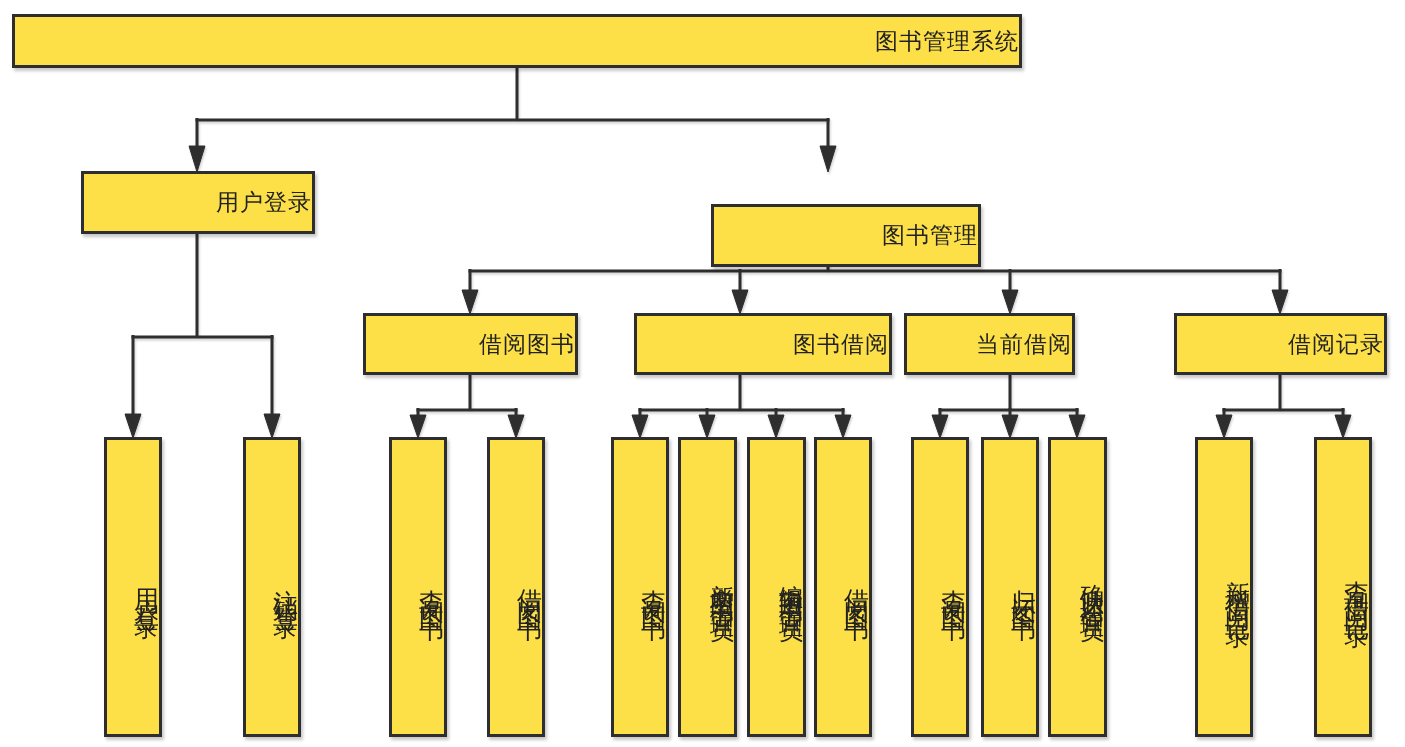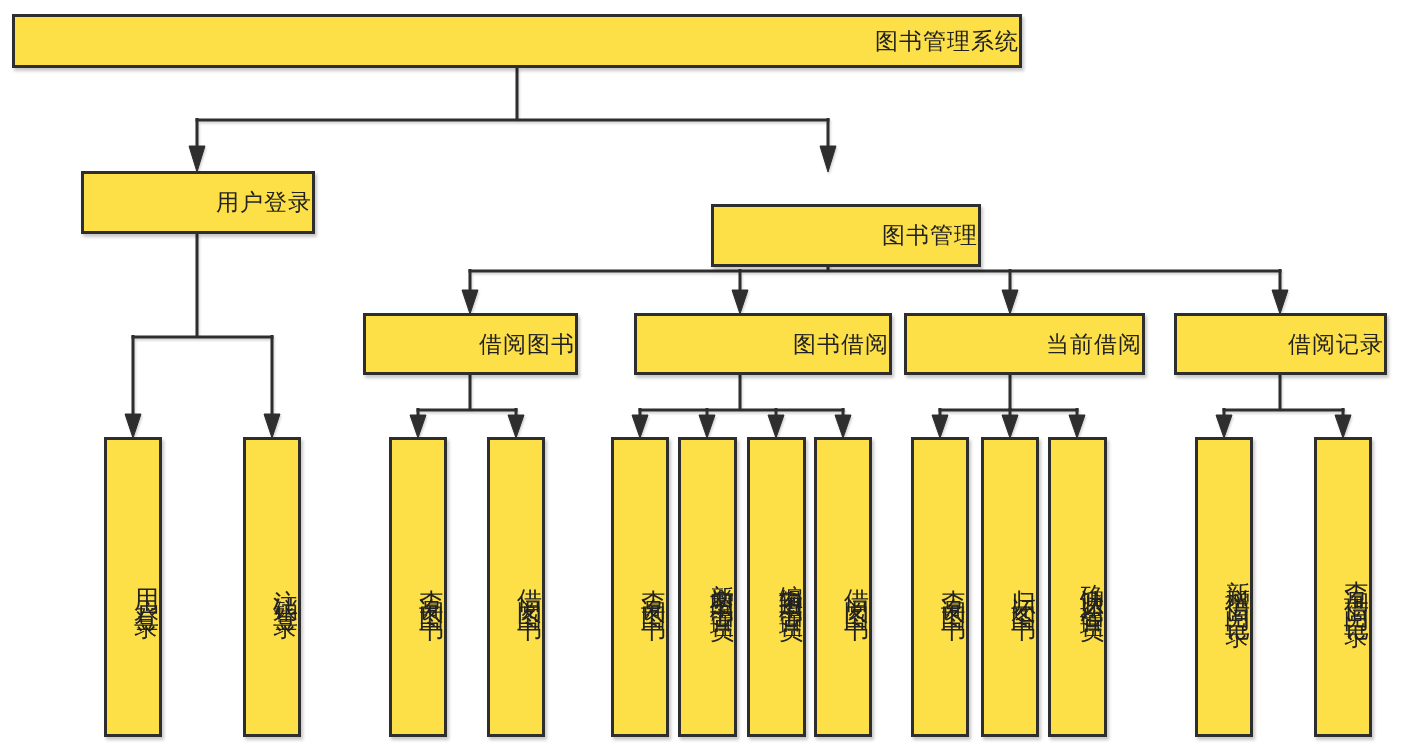--- a/index.html
+++ b/index.html
@@ -153,21 +153,21 @@
   <div class="node" style="left:711px; top:171px; width:270px; height:63px;margin-top:33px;">
     <span class="h-label">图书管理</span>
   </div>
 
   <div class="node" style="left:363px; top:313px; width:215px; height:62px;">
     <span class="h-label">借阅图书</span>
   </div>
   <div class="node" style="left:634px; top:313px; width:258px; height:62px;">
     <span class="h-label">图书借阅</span>
   </div>
-  <div class="node" style="left:904px; top:313px; width:241px; height:62px;">
+  <div class="node" style="left:904px; top:313px; width:171px; height:62px;">
     <span class="h-label">当前借阅</span>
   </div>
   <div class="node" style="left:1174px; top:313px; width:213px; height:62px;">
     <span class="h-label">借阅记录</span>
   </div>
 
   <div class="node v-node" style="left:104px;">
     <span class="v-label">用户登录</span>
   </div>
   <div class="node v-node" style="left:243px;">

